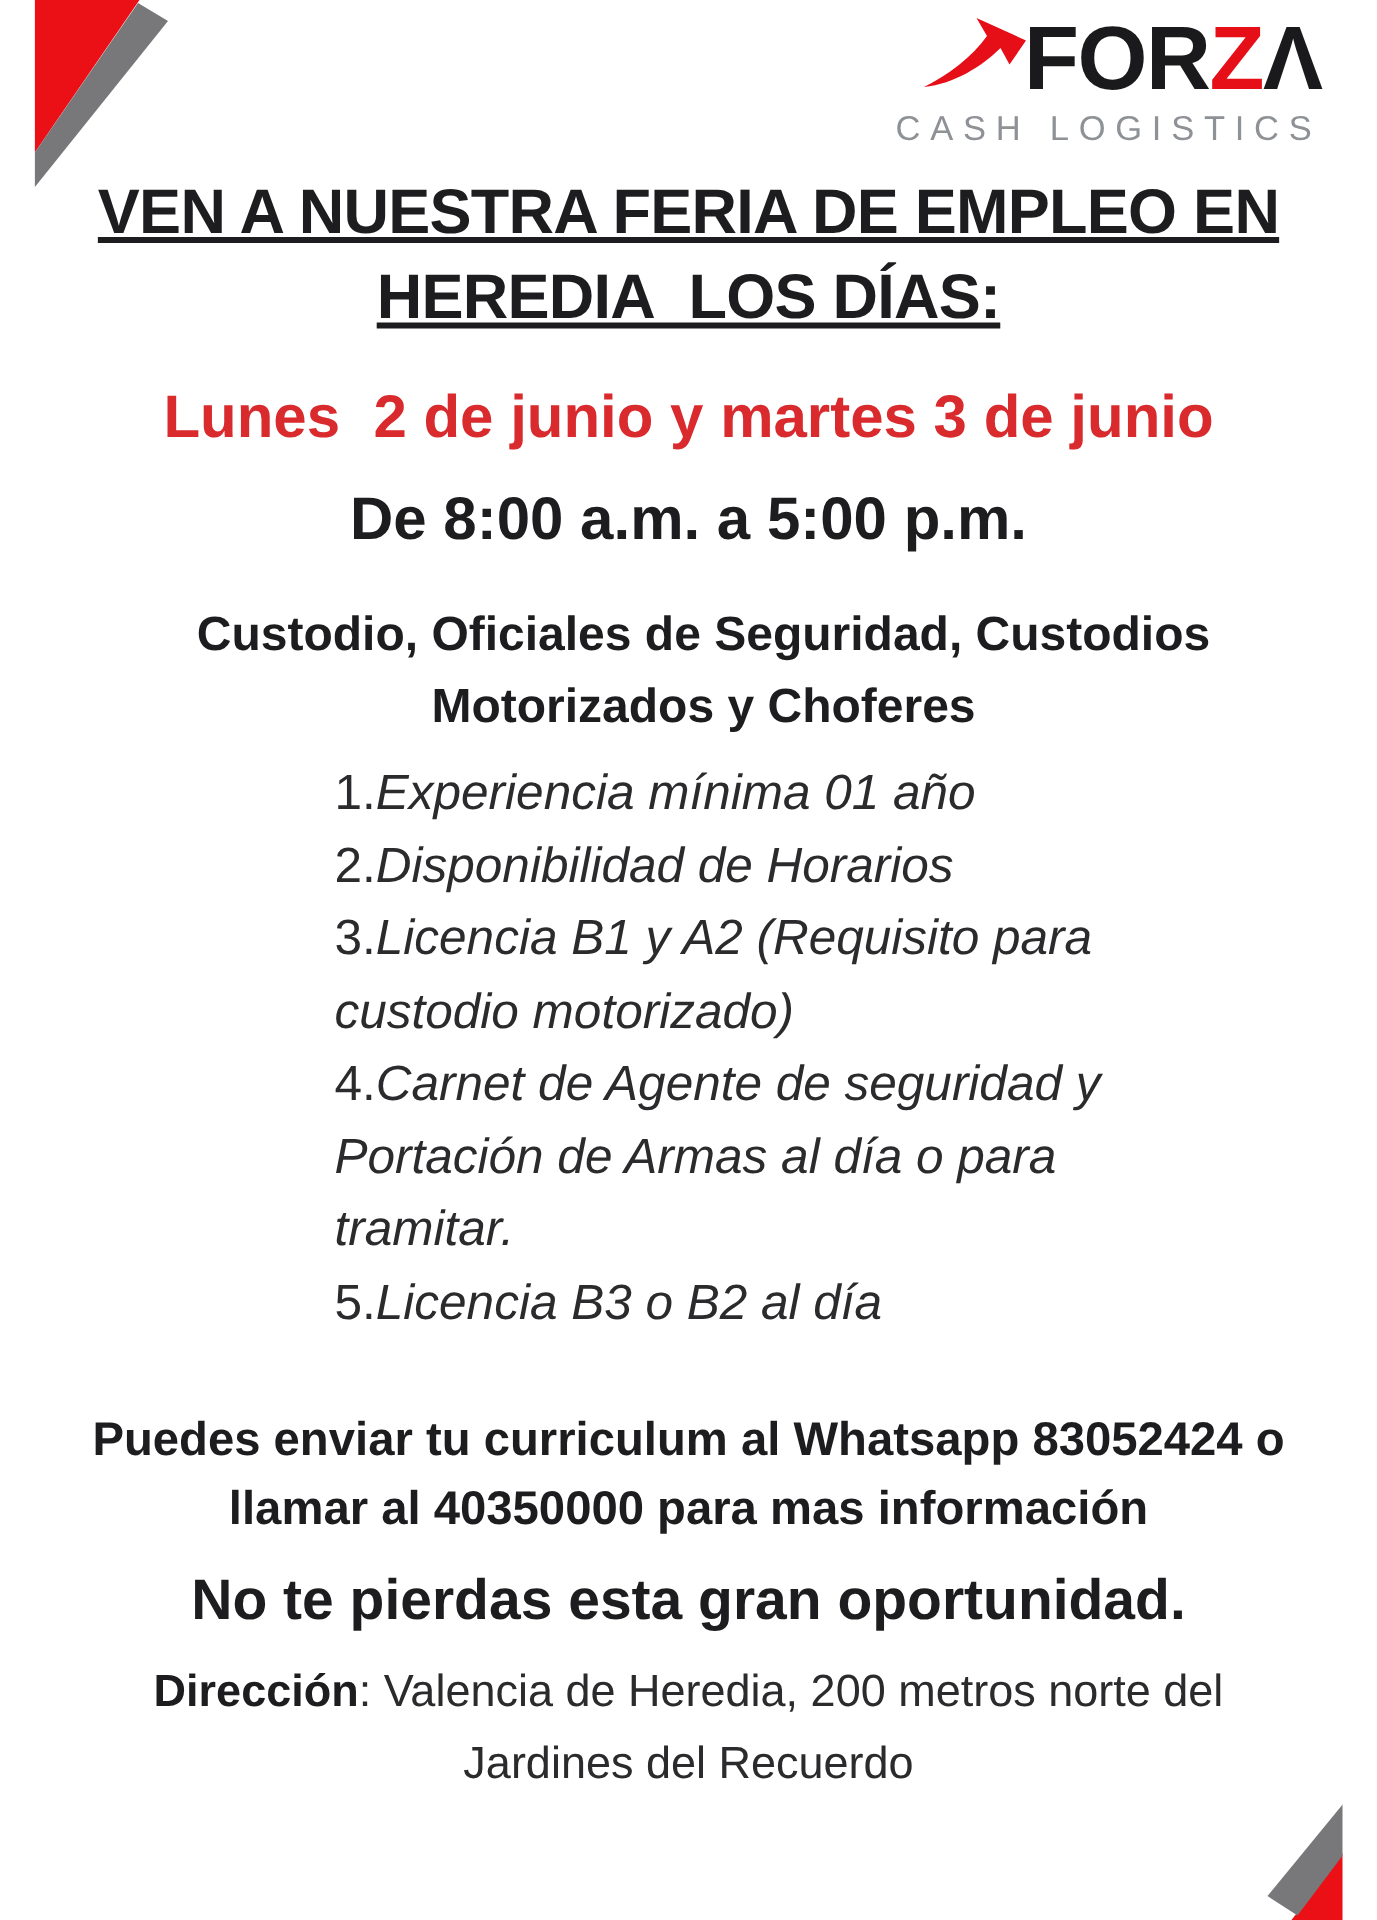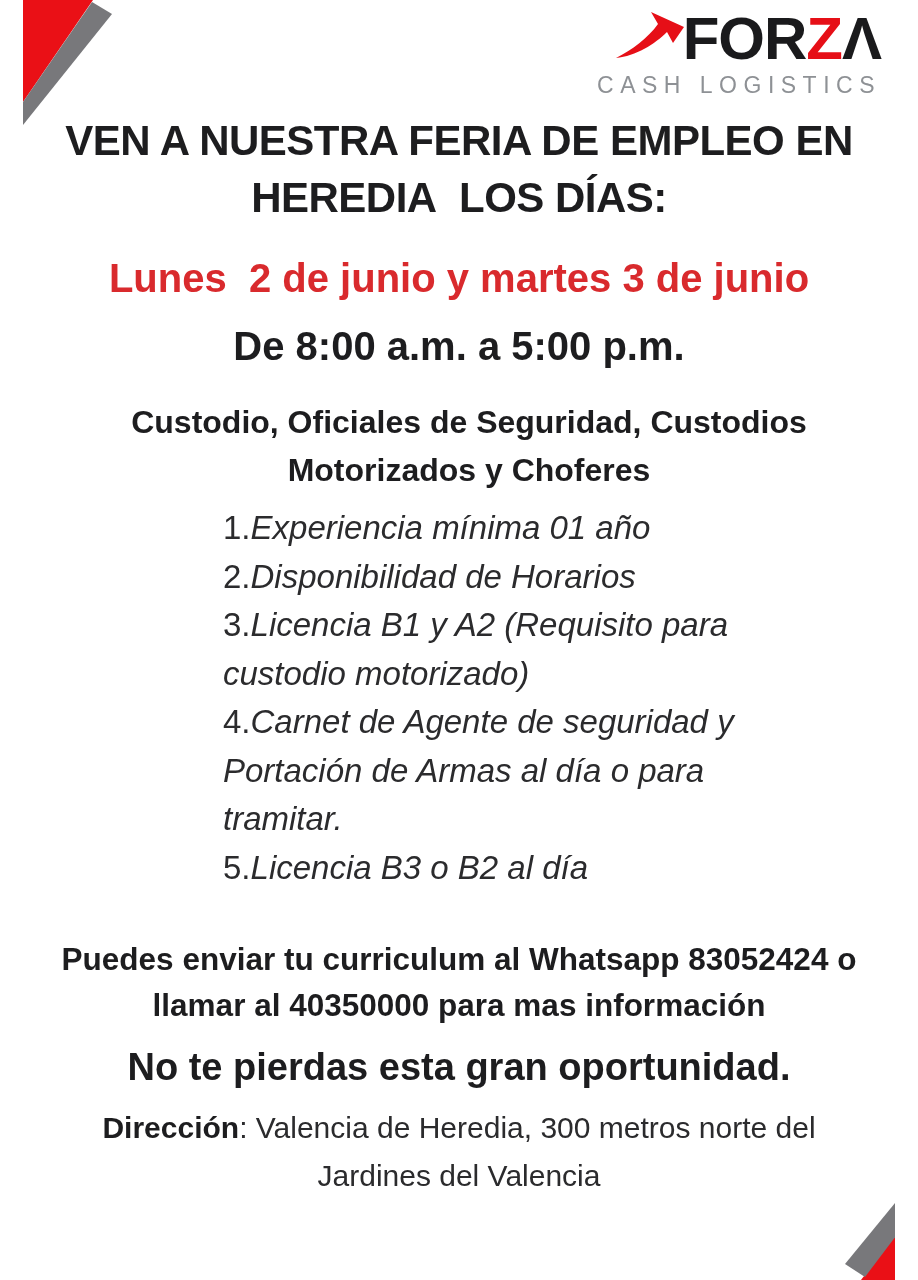--- a/index.html
+++ b/index.html
@@ -33,21 +33,21 @@
   .arrow{width:72px;height:60px;margin-right:-3px;margin-top:3px;}
   .arrow path{fill:var(--brand-red);}
   .logo-word{font-size:60px;font-weight:800;letter-spacing:-1px;line-height:62px;color:var(--logo-black);white-space:nowrap;}
   .lg-red{color:var(--brand-red);}
   .tagline{font-size:23px;letter-spacing:6.5px;color:var(--tagline-gray);margin-top:1px;white-space:nowrap;}
   
   .content{position:relative;text-align:center;}
   .title{
     margin:112px 30px 0;
     font-size:42px;font-weight:700;line-height:57px;letter-spacing:-0.5px;
-    color:var(--text-dark);white-space:nowrap;
+    color:var(--text-dark);white-space:nowrap;text-decoration:underline;
   }
   .dates{margin-top:30px;font-size:40px;font-weight:700;line-height:44px;color:var(--date-red);white-space:nowrap;}
   .hours{margin-top:24px;font-size:40px;font-weight:700;line-height:44px;color:var(--text-dark);white-space:nowrap;}
   .mid{margin-top:30px;line-height:48px;white-space:nowrap;}
   .intro{font-size:34px;font-weight:400;color:var(--text-body);}
   .roles{font-size:32px;font-weight:700;color:var(--text-dark);padding-left:20px;}
   .req-heading{font-size:34px;font-weight:700;color:var(--text-dark);}
   .req-list{
     margin:10px 0 0 200px;
     padding:0;list-style:none;
@@ -102,16 +102,16 @@
         <li><span class="li-num">2.</span><span class="li-txt">Disponibilidad de Horarios</span></li>
         <li><span class="li-num">3.</span><span class="li-txt">Licencia B1 y A2 (Requisito para<br>custodio motorizado)</span></li>
         <li><span class="li-num">4.</span><span class="li-txt">Carnet de Agente de seguridad y<br>Portación de Armas al día o para<br>tramitar.</span></li>
         <li><span class="li-num">5.</span><span class="li-txt">Licencia B3 o B2 al día</span></li>
       </ol>
 
     <div class="contact">Puedes enviar tu curriculum al Whatsapp 83052424 o<br>llamar al 40350000 para mas información</div>
 
     <div class="closing">No te pierdas esta gran oportunidad.</div>
 
-    <div class="address"><span class="addr-label">Dirección</span><span>: Valencia de Heredia, 300 metros norte del</span><br><span>Jardines del Valencia</span></div>
+    <div class="address"><span class="addr-label">Dirección</span><span>: Valencia de Heredia, 200 metros norte del</span><br><span>Jardines del Recuerdo</span></div>
 
   </main>
 </div>
 
 </body></html>

